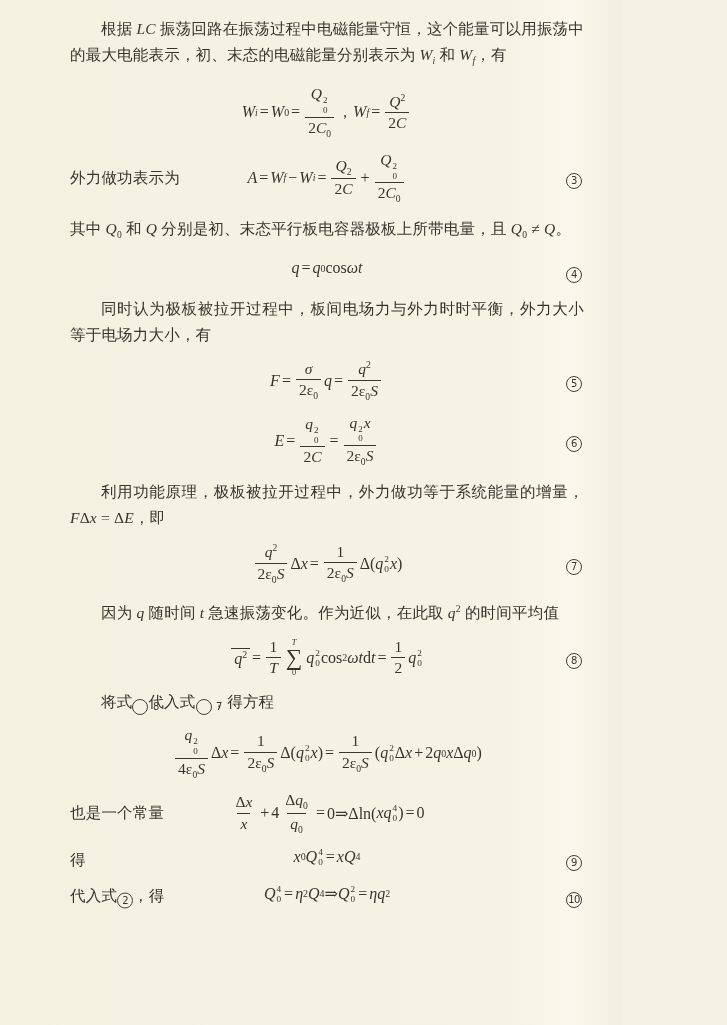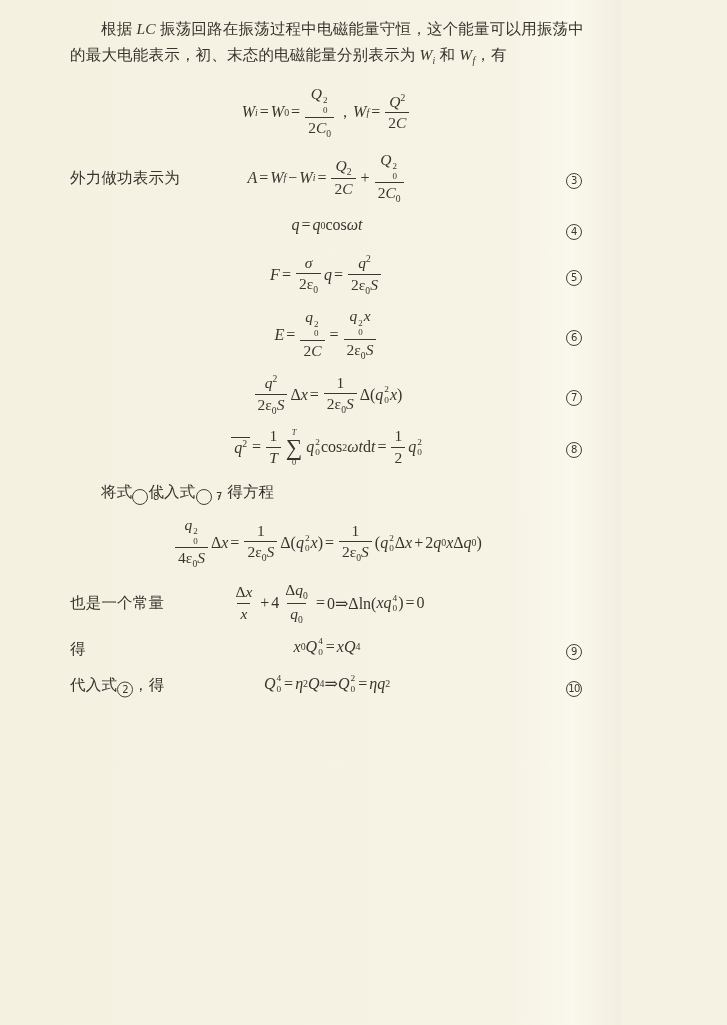--- a/index.html
+++ b/index.html
@@ -117,28 +117,30 @@
           <span class="num"><i>Q</i><span class="ss">
               <span>2</span>
               <span>0</span>
             </span></span>
           <span class="den">2<i>C</i><sub>0</sub></span>
         </span>
       </span>
     <span class="eqnumwrap"><span class="cnum">3</span></span>
   </div>
 
+  <p>其中 <i>Q</i><sub>0</sub> 和 <i>Q</i> 分别是初、末态平行板电容器极板上所带电量，且 <i>Q</i><sub>0</sub> ≠ <i>Q</i>。</p>
 
 
   <div class="eqrow">
     <span class="eq"><i>q</i> <span class="op">=</span> <i>q</i><sub>0</sub> cos <i>ωt</i></span>
     <span class="eqnumwrap"><span class="cnum">4</span></span>
   </div>
 
 
+  <p class="indent">同时认为极板被拉开过程中，板间电场力与外力时时平衡，外力大小等于电场力大小，有</p>
 
   <div class="eqrow">
     <span class="eq">
         <i>F</i> 
         <span class="op">=</span> 
         <span class="frac">
           <span class="num"><i>σ</i></span>
           <span class="den">2ε<sub>0</sub></span>
         </span>
         <i>q</i> 
@@ -168,35 +170,37 @@
           <span class="num"><i>q</i><span class="ss">
               <span>2</span>
               <span>0</span>
             </span><i>x</i></span>
           <span class="den">2ε<sub>0</sub><i>S</i></span>
         </span>
       </span>
     <span class="eqnumwrap"><span class="cnum">6</span></span>
   </div>
 
+  <p class="indent">利用功能原理，极板被拉开过程中，外力做功等于系统能量的增量，<i>F</i>Δ<i>x</i> = Δ<i>E</i>，即</p>
 
   <div class="eqrow">
     <span class="eq"><span class="frac">
           <span class="num"><i>q</i><sup>2</sup></span>
           <span class="den">2ε<sub>0</sub><i>S</i></span>
         </span>Δ<i>x</i> <span class="op">=</span> <span class="frac">
           <span class="num">1</span>
           <span class="den">2ε<sub>0</sub><i>S</i></span>
         </span>Δ(<i>q</i><span class="ss">
           <span>2</span>
           <span>0</span>
         </span><i>x</i>)</span>
     <span class="eqnumwrap"><span class="cnum">7</span></span>
   </div>
 
+  <p class="indent">因为 <i>q</i> 随时间 <i>t</i> 急速振荡变化。作为近似，在此取 <i>q</i><sup>2</sup> 的时间平均值</p>
 
   <div class="eqrow">
     <span class="eq"><span class="ov"><i>q</i><sup>2</sup></span> <span class="op">=</span> <span class="frac">
           <span class="num">1</span>
           <span class="den"><i>T</i></span>
         </span><span class="sum">
           <span class="lim"><i>T</i></span>
           <span class="sig">∑</span>
           <span class="lim">0</span>
         </span><i>q</i><span class="ss">

